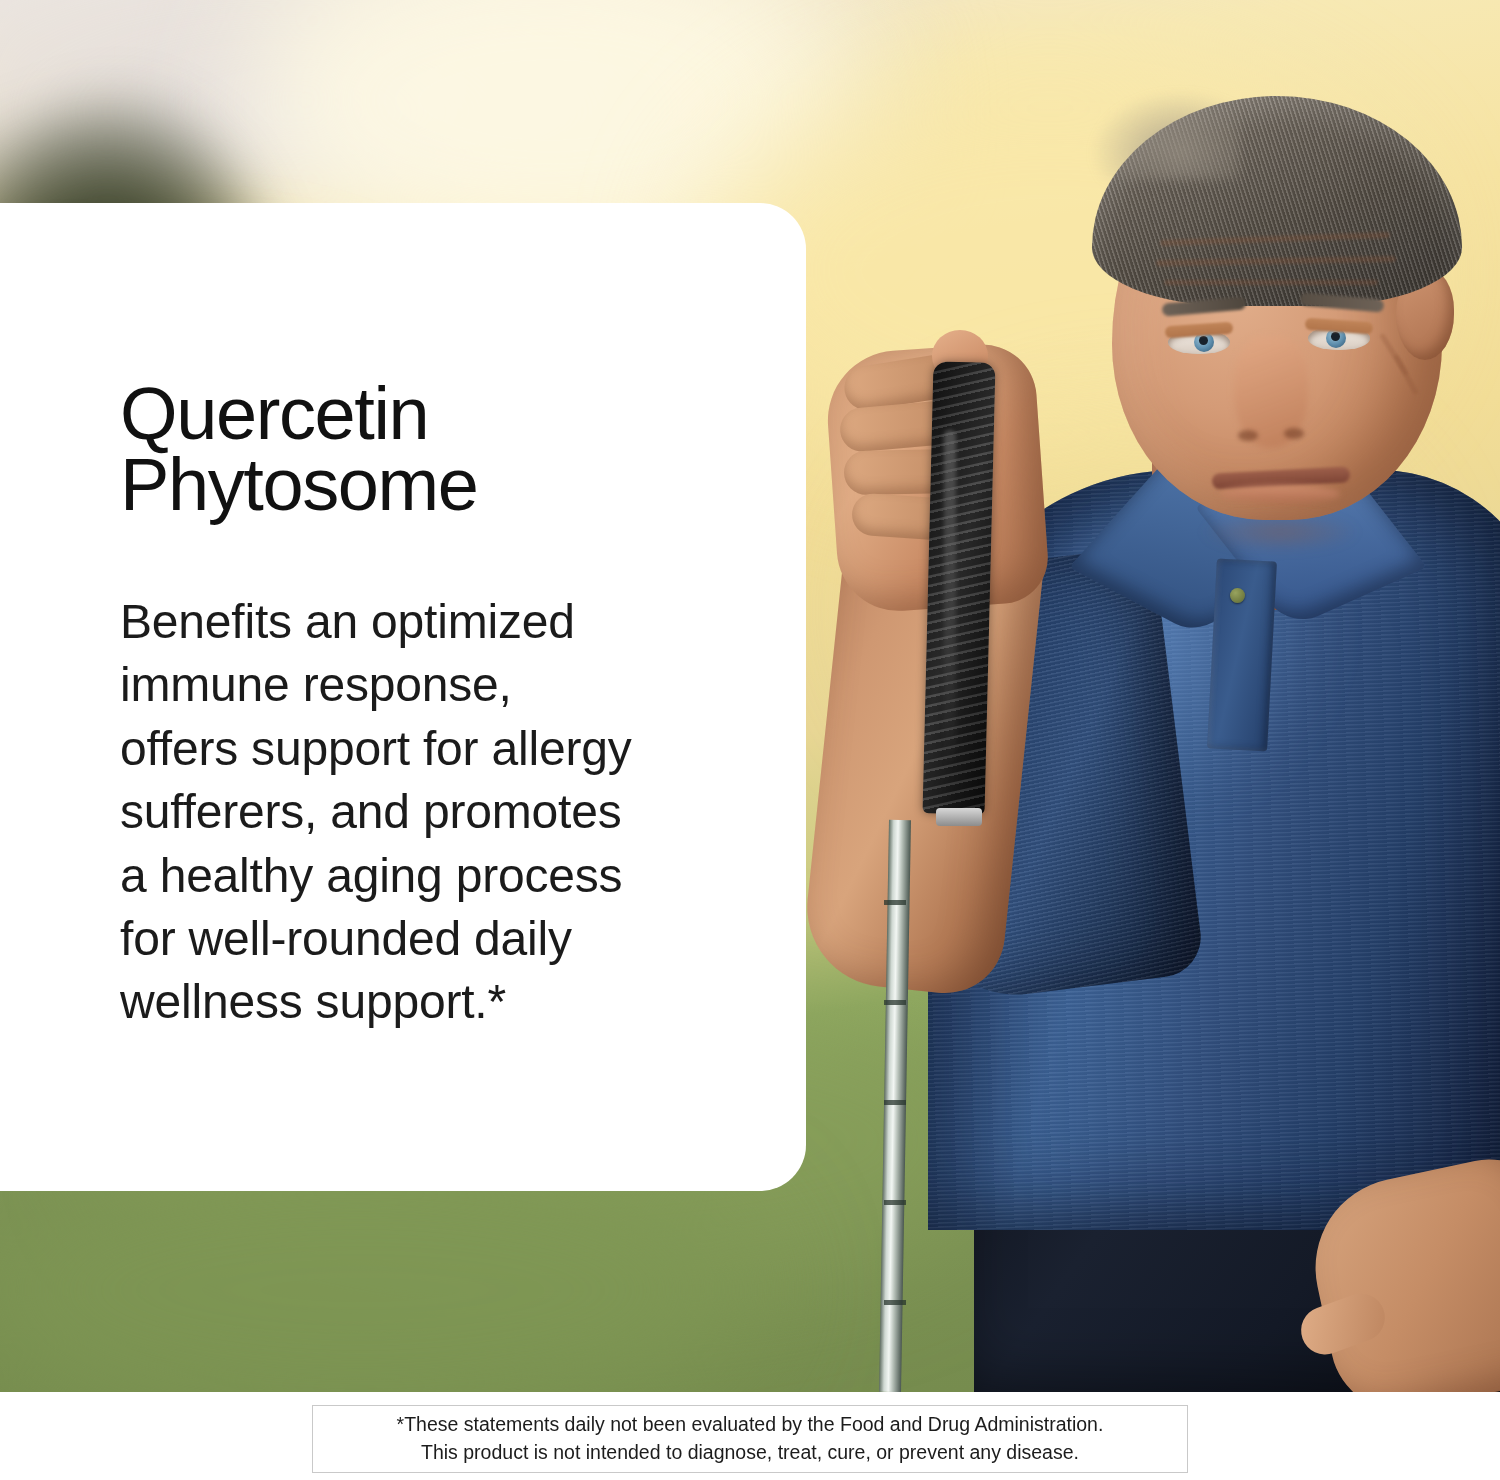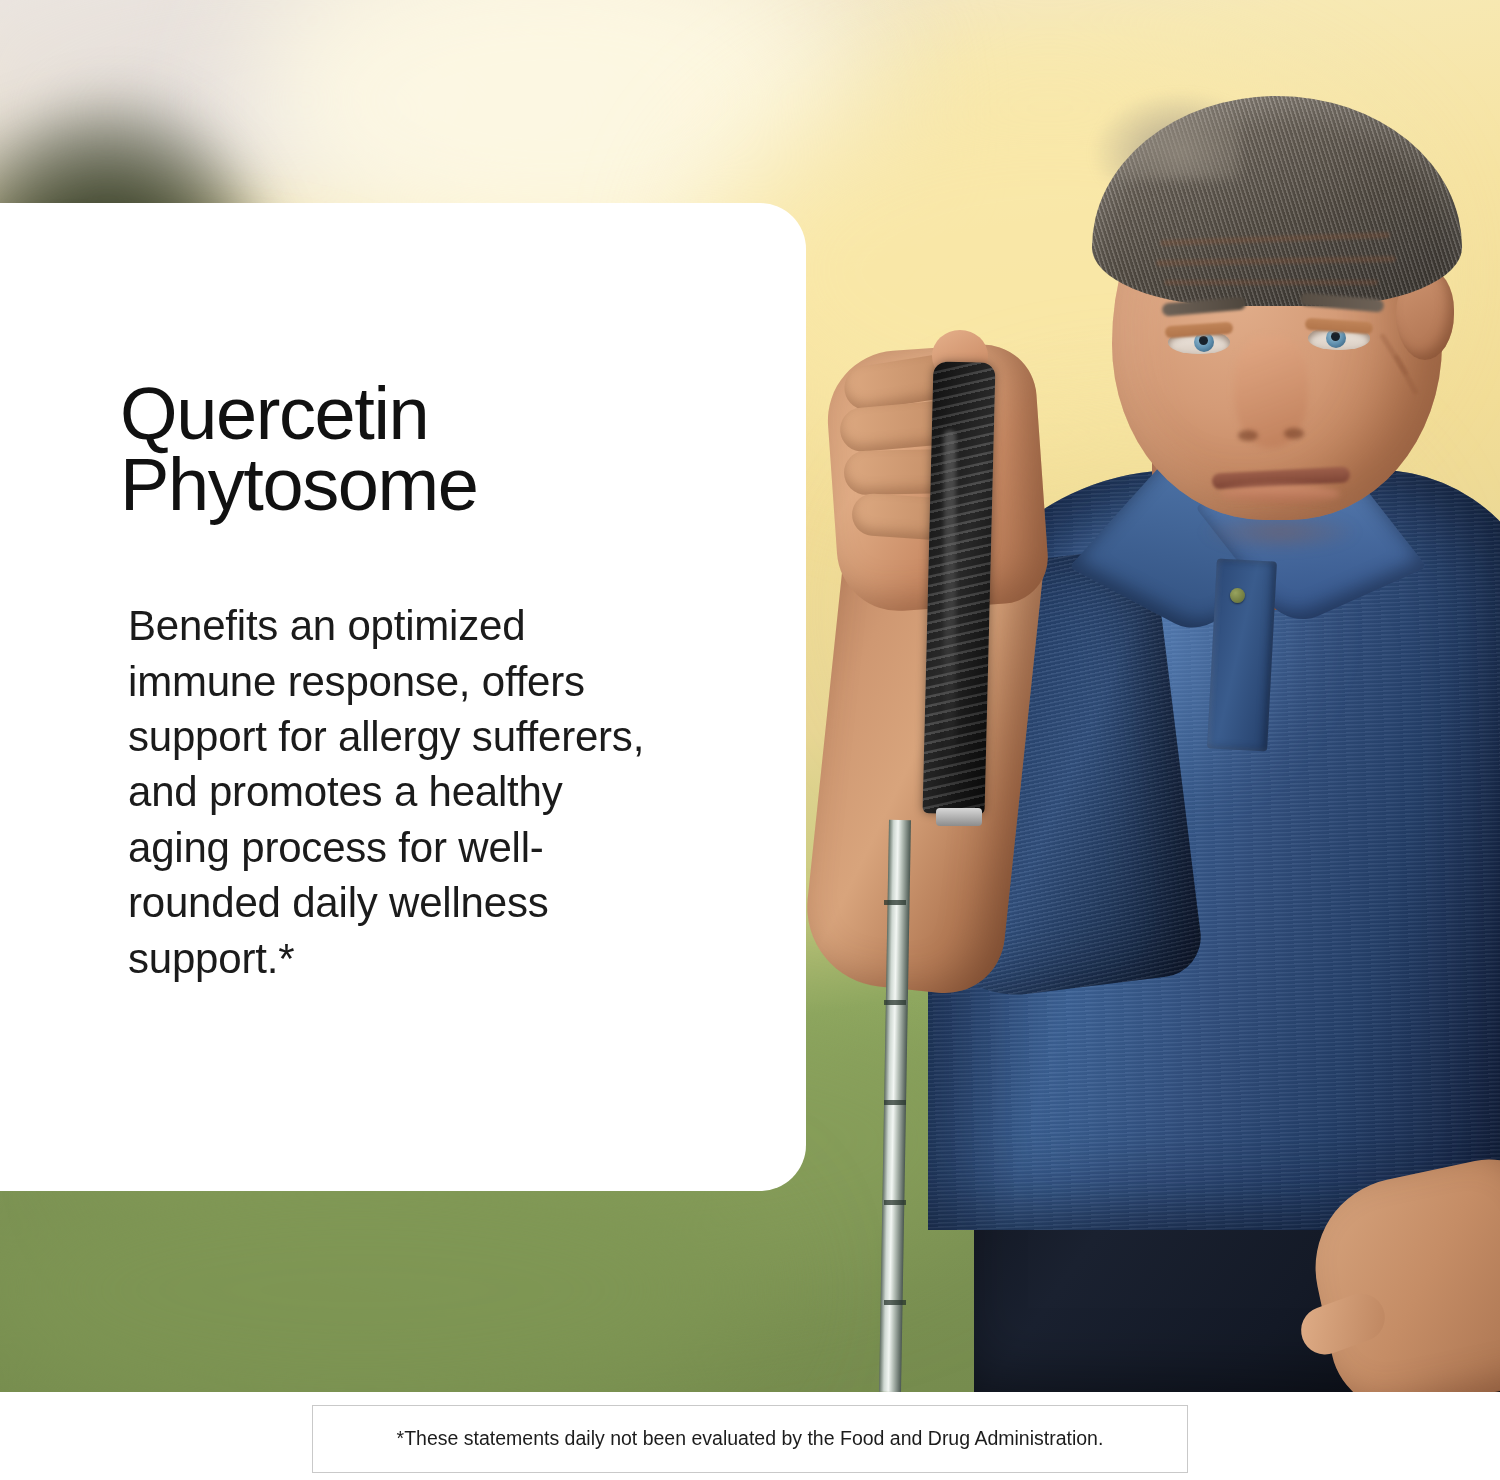--- a/index.html
+++ b/index.html
@@ -311,22 +311,22 @@
     background:#ffffff;
     border-radius:0 46px 46px 0;
   }
   .card-inner{position:absolute;left:180px;top:175px;width:560px;}
   .title{
     margin:0;
     font-size:74px;line-height:.96;font-weight:300;letter-spacing:-1.4px;
     color:#111111;
   }
   .body{
-    margin:8px;padding-top:70px;
-    font-size:42px;line-height:1.32;font-weight:400;letter-spacing:-.2px;
+    margin:0;padding-top:70px;
+    font-size:48px;line-height:1.32;font-weight:400;letter-spacing:-.2px;
     color:#1b1b1b;
     max-width:520px;
   }
 
   
   .footer-wrap{
     position:absolute;left:0;top:1392px;width:1500px;height:88px;background:#ffffff;
   }
   .disclaimer{
     position:absolute;left:312px;top:13px;width:876px;height:68px;
@@ -427,16 +427,17 @@
   <div class="card">
     <div class="card-inner">
       <h1 class="title">Quercetin Phytosome</h1>
       <p class="body">Benefits an optimized immune response, offers support for allergy sufferers, and promotes a healthy aging process for well-rounded daily wellness support.*</p>
     </div>
   </div>
 
   <div class="footer-wrap">
     <div class="disclaimer">
       <div>*These statements daily not been evaluated by the Food and Drug Administration.</div>
+      <div>This product is not intended to diagnose, treat, cure, or prevent any disease.</div>
     </div>
   </div>
 
 </div>
 
 </body></html>

